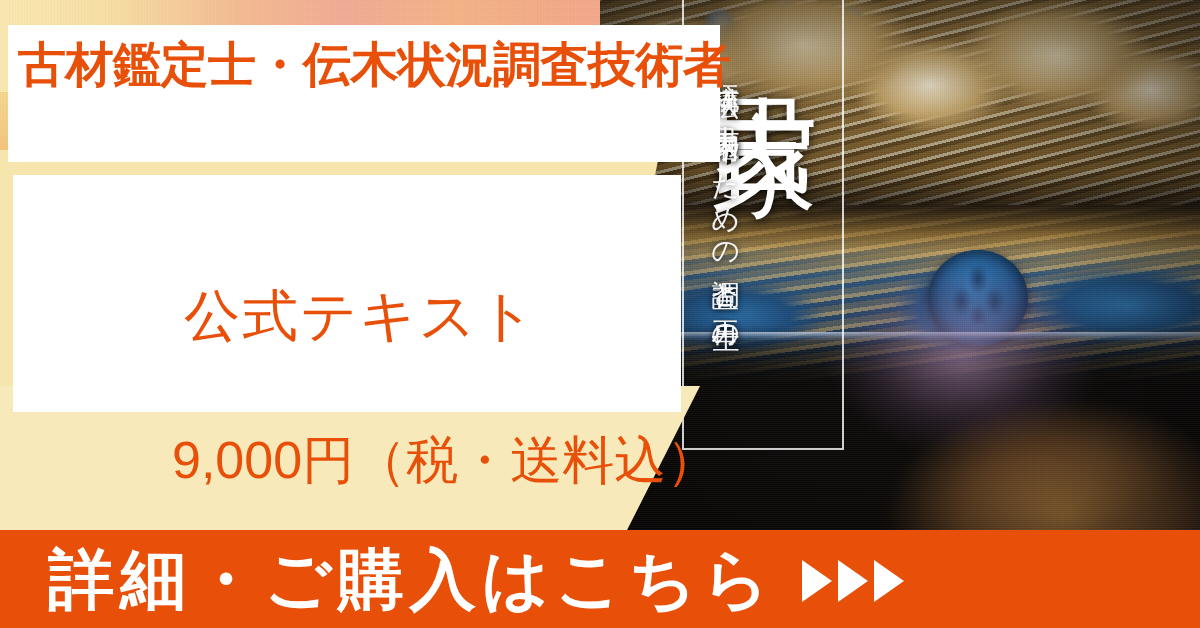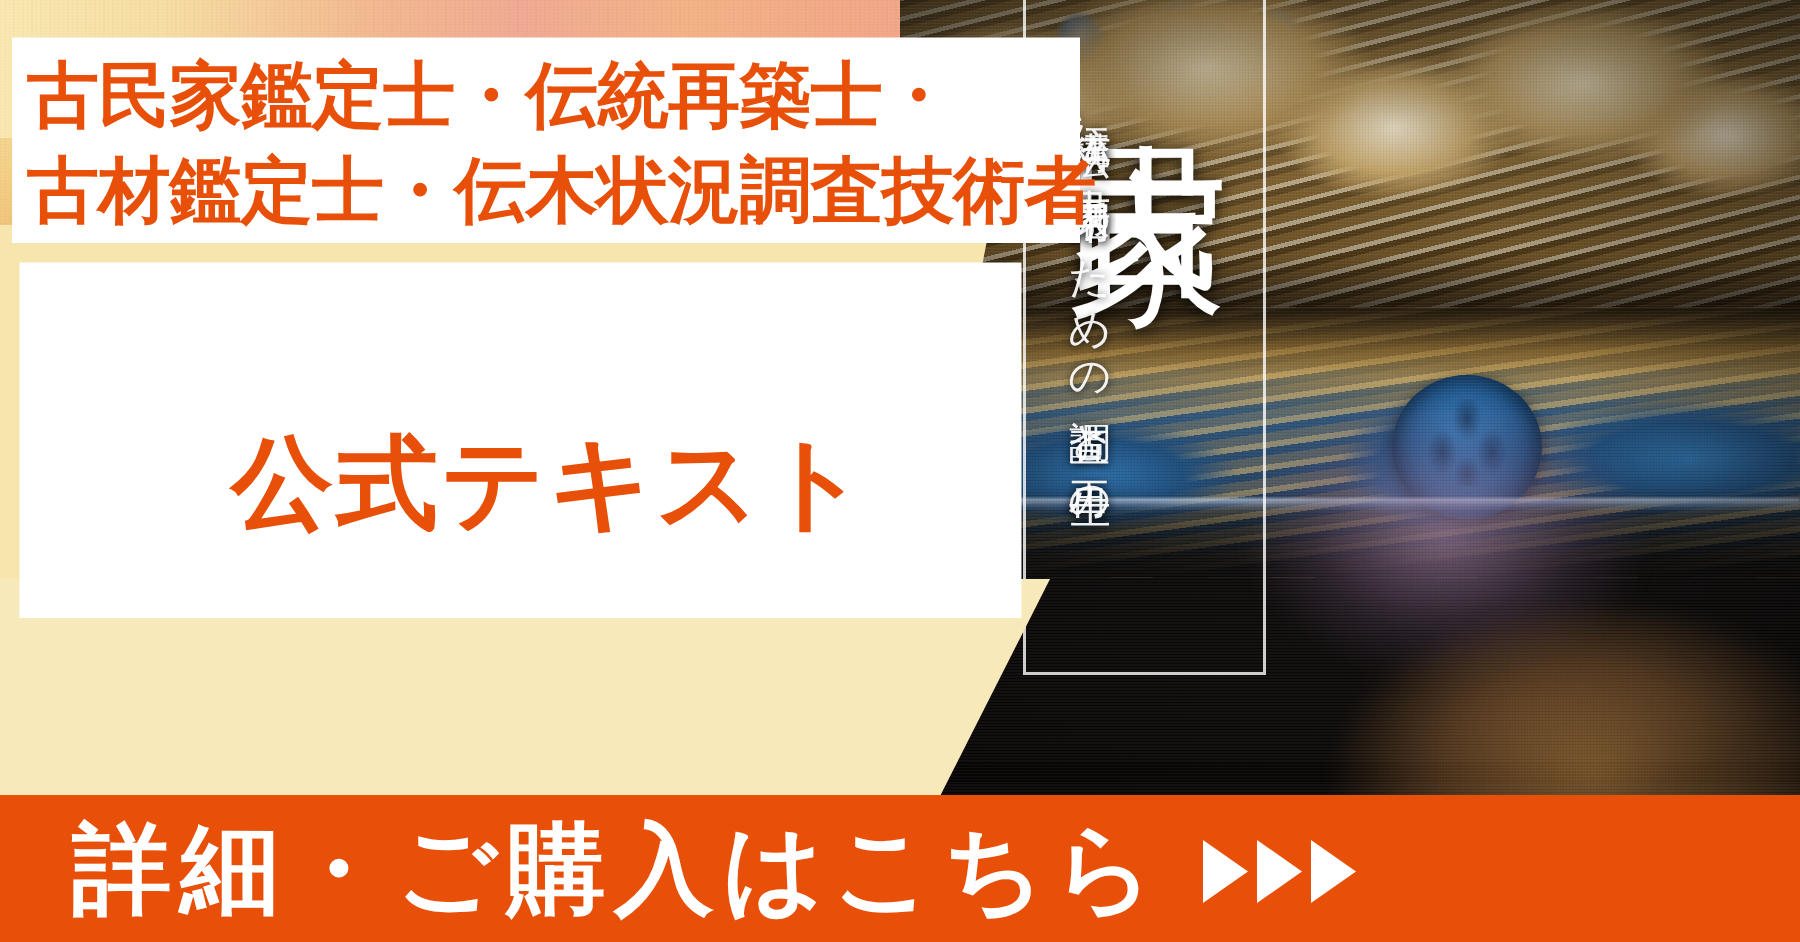--- a/index.html
+++ b/index.html
@@ -194,22 +194,22 @@
   }
   .heading div{display:block;}
 
   
   .title-l1{
     position:absolute;left:26px;top:186px;
     color:#e8500a;font-weight:700;font-size:82px;line-height:1;
     letter-spacing:2px;white-space:nowrap;
   }
   .title-l2{
-    position:absolute;left:154px;top:288px;
-    color:#e8500a;font-weight:700;font-size:68px;line-height:1;
+    position:absolute;left:184px;top:288px;
+    color:#e8500a;font-weight:400;font-size:56px;line-height:1;
     letter-spacing:2px;white-space:nowrap;
   }
 
   
   .badge{
     position:absolute;left:18px;top:427px;width:135px;height:66px;
     background:#e8500a;color:#fff;
     font-size:45px;font-weight:700;line-height:66px;text-align:center;
     letter-spacing:0px;
   }
@@ -263,26 +263,26 @@
   <div class="cv-title">古民家</div>
   <div class="cv-sub">伝統構法、古民家活用のための調査と再生の</div>
 
   <div class="wedge"></div>
   <div class="wedge2"></div>
 
   <div class="panel-head"></div>
   <div class="panel-title"></div>
 
   <div class="heading">
-    <div>古民家鑑定士・伝統再築士・</div>
     <div>古材鑑定士・伝木状況調査技術者</div>
   </div>
 
   <div class="title-l2">公式テキスト</div>
 
+  <div class="price">9,000円（税・送料込）</div>
 
   <div class="cta">
     <div class="cta-inner">
       <span class="cta-text">詳細・ご購入はこちら</span>
       <span class="cta-arrows">
         <span class="arrow"></span>
         <span class="arrow"></span>
         <span class="arrow"></span>
       </span>
     </div>

